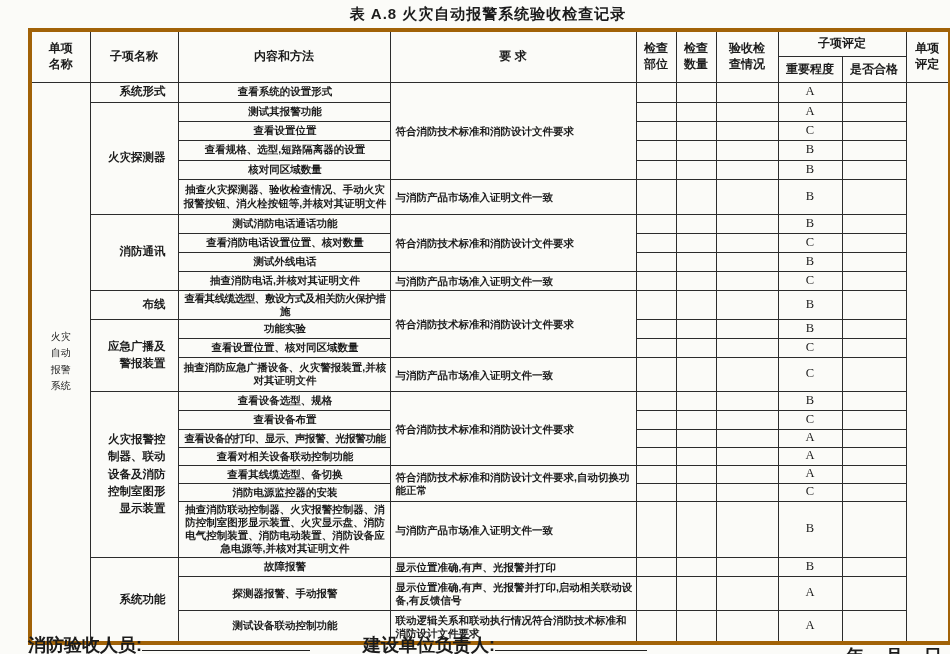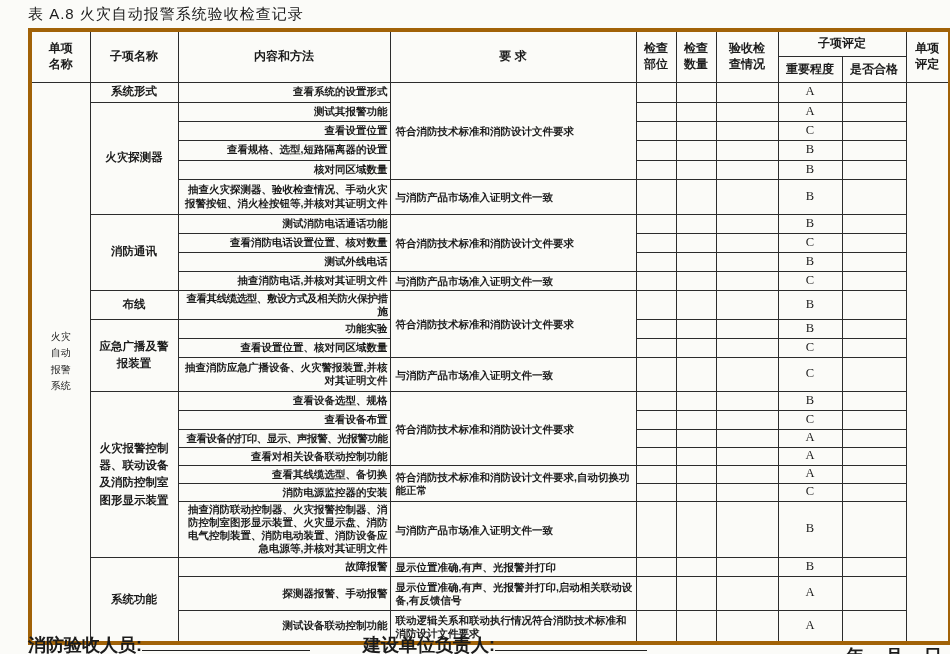--- a/index.html
+++ b/index.html
@@ -5,21 +5,21 @@
   * { box-sizing: border-box; margin: 0; padding: 0; }
   html,body { width: 950px; height: 654px; overflow: hidden; }
   body {
     background: #fbfbf8;
     color: #1b1b1b;
     font-family: "Liberation Sans", sans-serif;
     position: relative;
   }
   .title {
     width: 920px; margin: 5px 0 4px 28px;
-    text-align: left; font-size: 15px; font-weight: normal;
+    text-align: center; font-size: 15px; font-weight: bold;
     letter-spacing: 1px;
   }
   table.main {
     border-collapse: collapse;
     table-layout: fixed;
     width: 920px;
     margin-left: 28px;
     border: 4px solid #a16207;
   }
   col.c-item   { width: 60px; }
@@ -41,24 +41,24 @@
   }
   thead th { font-size: 12px; font-weight: bold; text-align: center; height: 26px; padding: 0 2px; }
   .w2 { display: inline-block; width: 2em; line-height: 1.3; }
   .w3 { display: inline-block; width: 3em; line-height: 1.3; }
   tbody tr { height: 19px; }
   td.itemname {
     text-align: center; font-weight: normal; font-size: 10px;
   }
   td.itemname .w2 { line-height: 1.65; }
   td.subname {
-    text-align: center; font-weight: bold; font-size: 11.5px;
-    padding: 0 6px; line-height: 1.5;
-  }
-  td.method { text-align: right; padding: 1px 2px 1px 4px; font-weight: bold; }
+    text-align: right; font-weight: bold; font-size: 11.5px;
+    padding: 0 12px; line-height: 1.5;
+  }
+  td.method { text-align: center; padding: 1px 2px 1px 4px; font-weight: bold; }
   td.req    { text-align: left; padding: 3px 2px 1px 5px; font-weight: bold; }
   td.tight  { letter-spacing: -0.45px; }
   td.imp {
     text-align: center;
     font-family: "Liberation Serif", serif;
     font-size: 12.5px; font-weight: normal;
   }
   td.blank { background: transparent; }
   .footer {
     position: absolute;

